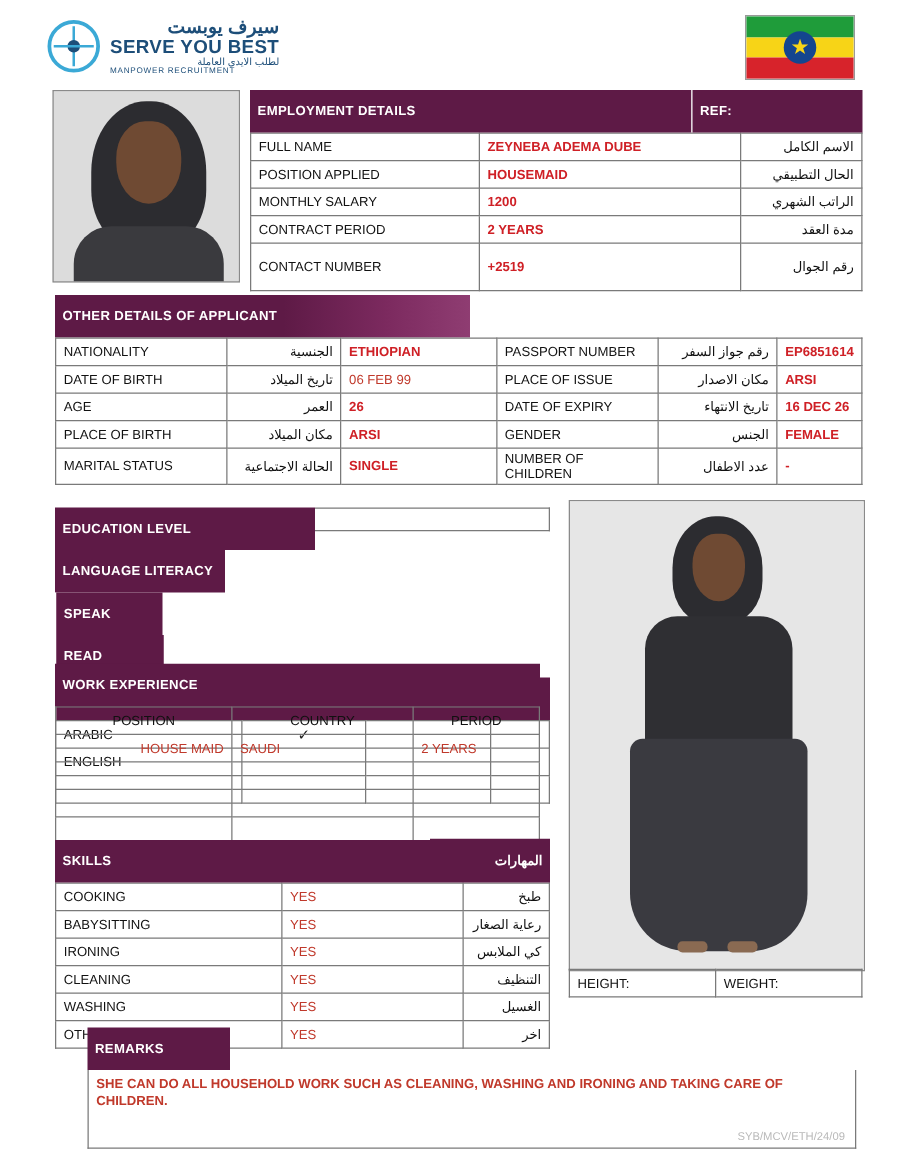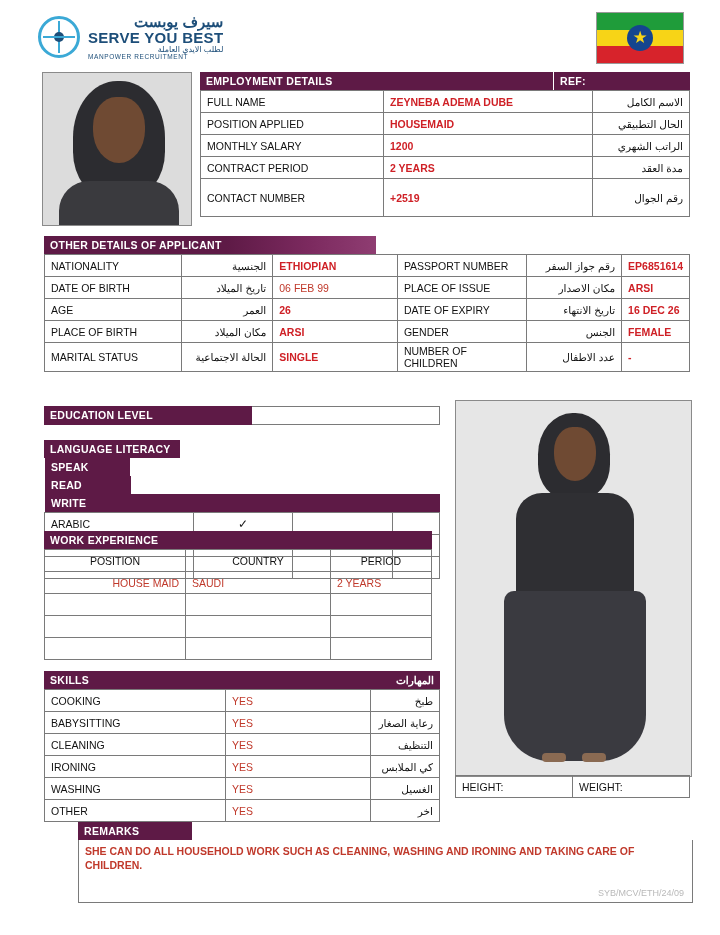--- a/index.html
+++ b/index.html
@@ -28,21 +28,21 @@
   .logo-sub-en{font-size:6.5px;color:#1d4e79;letter-spacing:.6px;}
   .flag{position:absolute;right:36px;top:4px;width:86px;height:50px;border:1px solid #999;overflow:hidden;}
   .flag .band{height:33.33%;}
   .flag .g{background:#1f9c3a;}
   .flag .y{background:#f7d417;}
   .flag .r{background:#d7232b;}
   .flag .disc{position:absolute;left:50%;top:50%;width:26px;height:26px;margin:-13px 0 0 -13px;border-radius:50%;background:#14458f;}
   .flag .star{position:absolute;left:50%;top:50%;transform:translate(-50%,-52%);color:#f7d417;font-size:17px;line-height:1;}
 
   
-  .bar{background:#5e1a46;color:#fff;font-size:10.5px;font-weight:bold;padding:3px 6px;letter-spacing:.3px;}
+  .bar{background:#5e1a46;color:#fff;font-size:10.5px;font-weight:bold;padding:11px 6px;letter-spacing:.3px;}
   .bar.grad{background:linear-gradient(to right,#5e1a46 0%,#5e1a46 55%,#7c2a5f 80%,#8f3d72 100%);}
   table{border-collapse:collapse;}
   td{border:1px solid #7a7a7a;font-size:10.5px;padding:2px 6px;height:17px;vertical-align:middle;}
   .lab{color:#111;}
   .val{color:#cf2026;font-weight:bold;}
   .val-soft{color:#c0392b;}
   .ar{direction:rtl;text-align:right;font-size:10.5px;color:#111;}
 
   
   .photo-1{position:absolute;left:42px;top:72px;width:148px;height:152px;border:1px solid #8a8a8a;background:#d9d9d9;overflow:hidden;}
@@ -57,21 +57,21 @@
   .emp{position:absolute;left:200px;top:72px;width:490px;}
   .emp .bar-row{display:flex;}
   .emp .bar-left{flex:1 1 auto;}
   .emp .bar-right{width:124px;border-left:1px solid #fff;}
 
   
   .edu{position:absolute;left:44px;top:406px;width:396px;border-radius:9px;}
   .lang{position:absolute;left:44px;top:440px;width:396px;}
   .work{position:absolute;left:44px;top:531px;width:388px;}
   .skills{position:absolute;left:44px;top:671px;width:396px;}
-  .remarks{position:absolute;left:70px;top:822px;width:615px;margin-left:8px;}
+  .remarks{position:absolute;left:70px;top:822px;width:615px;}
   .hw{position:absolute;left:455px;top:775px;width:235px;}
 
   .other{position:absolute;left:44px;top:236px;width:646px;}
 
   .check{color:#1a1a1a;font-size:12px;}
   .watermark{color:#b9b9b9;font-size:9px;}
   .remark-text{color:#c0392b;font-weight:bold;font-size:10.5px;line-height:1.35;padding:4px 6px;}
 </style>
 </head>
 <body>
@@ -275,28 +275,28 @@
         <td style="width:168px">COOKING</td>
         <td class="val-soft" style="width:132px">YES</td>
         <td class="ar">طبخ</td>
       </tr>
       <tr>
         <td>BABYSITTING</td>
         <td class="val-soft">YES</td>
         <td class="ar">رعاية الصغار</td>
       </tr>
       <tr>
+        <td>IRONING</td>
+        <td class="val-soft">YES</td>
+        <td class="ar">كي الملابس</td>
+      </tr>
+      <tr>
         <td>CLEANING</td>
         <td class="val-soft">YES</td>
         <td class="ar">التنظيف</td>
-      </tr>
-      <tr>
-        <td>IRONING</td>
-        <td class="val-soft">YES</td>
-        <td class="ar">كي الملابس</td>
       </tr>
       <tr>
         <td>WASHING</td>
         <td class="val-soft">YES</td>
         <td class="ar">الغسيل</td>
       </tr>
       <tr>
         <td>OTHER</td>
         <td class="val-soft">YES</td>
         <td class="ar">اخر</td>

